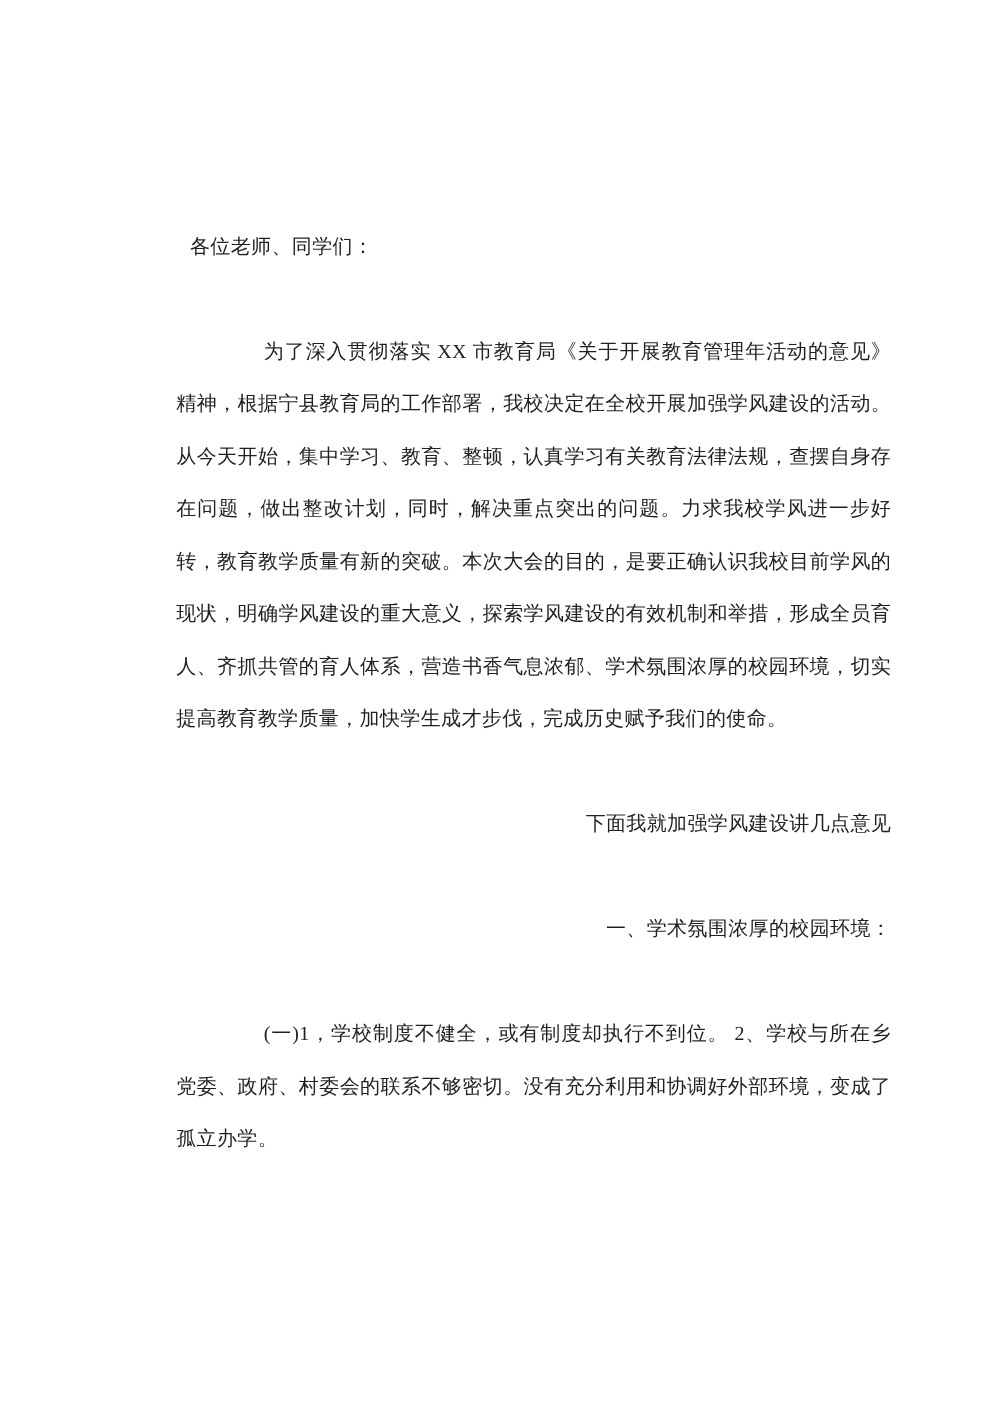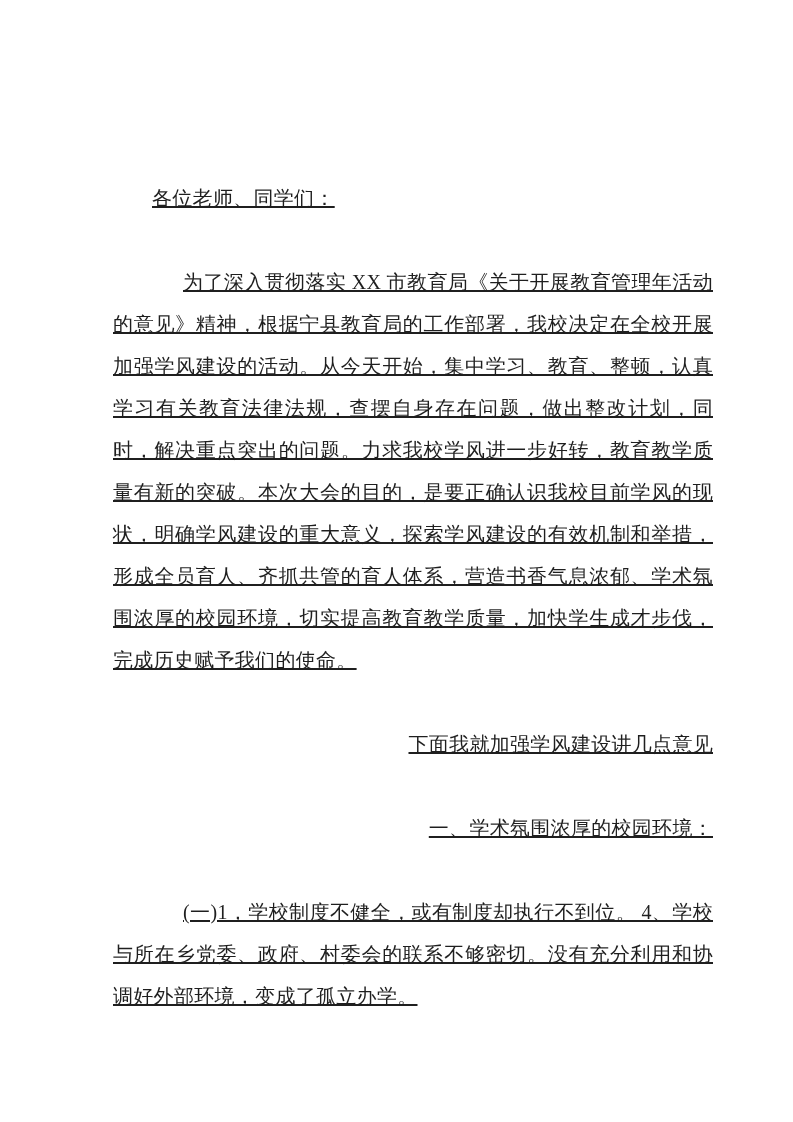--- a/index.html
+++ b/index.html
@@ -16,43 +16,43 @@
   .page {
     box-sizing: border-box;
     width: 793px;
     height: 1122px;
     background: #ffffff;
     padding: 177px 80px 40px 113px;
     color: #1f1f1f;
   }
   .doc p {
     margin: 0 0 42px 0;
-    font-size: 20px;
+    font-size: 16px;
     line-height: 42px;
     text-align: justify;
     letter-spacing: 0.3px;
     word-break: normal;
-    text-decoration: underline;
   }
   p.salutation {
     text-indent: 39px;
     text-align: left;
   }
   p.body-para {
     text-indent: 70px;
+    margin-left: 28px;
   }
   p.line-para {
     text-indent: 70px;
     text-align: right;
   }
 </style>
 </head>
 <body>
 
 <div class="page">
   <div class="doc">
     <p class="salutation">各位老师、同学们：</p>
     <p class="body-para">为了深入贯彻落实 XX 市教育局《关于开展教育管理年活动的意见》精神，根据宁县教育局的工作部署，我校决定在全校开展加强学风建设的活动。从今天开始，集中学习、教育、整顿，认真学习有关教育法律法规，查摆自身存在问题，做出整改计划，同时，解决重点突出的问题。力求我校学风进一步好转，教育教学质量有新的突破。本次大会的目的，是要正确认识我校目前学风的现状，明确学风建设的重大意义，探索学风建设的有效机制和举措，形成全员育人、齐抓共管的育人体系，营造书香气息浓郁、学术氛围浓厚的校园环境，切实提高教育教学质量，加快学生成才步伐，完成历史赋予我们的使命。</p>
     <p class="line-para">下面我就加强学风建设讲几点意见</p>
     <p class="line-para">一、学术氛围浓厚的校园环境：</p>
-    <p class="body-para">(一)1，学校制度不健全，或有制度却执行不到位。 4、学校与所在乡党委、政府、村委会的联系不够密切。没有充分利用和协调好外部环境，变成了孤立办学。</p>
+    <p class="body-para">(一)1，学校制度不健全，或有制度却执行不到位。 2、学校与所在乡党委、政府、村委会的联系不够密切。没有充分利用和协调好外部环境，变成了孤立办学。</p>
   </div>
 </div>
 
 </body></html>

